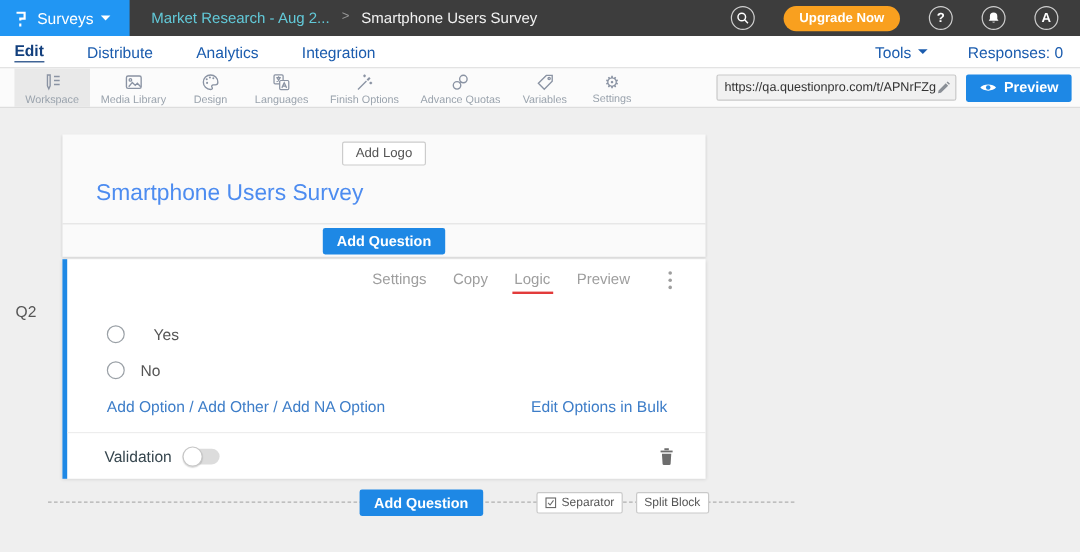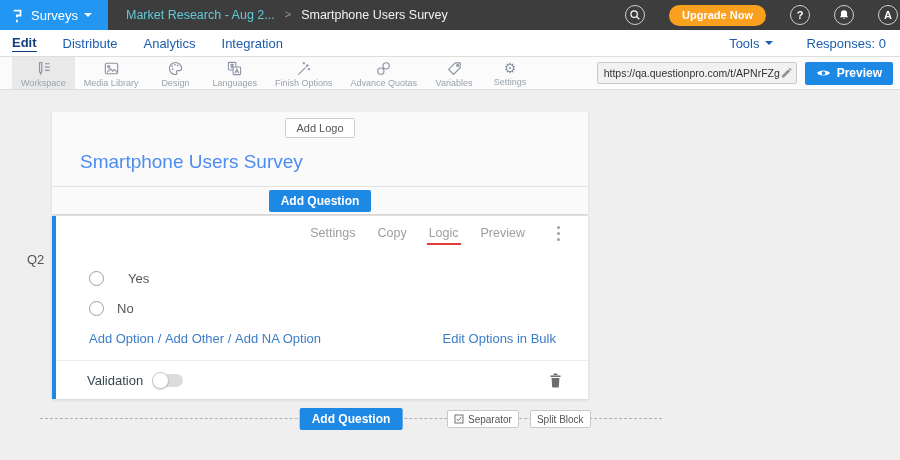--- a/index.html
+++ b/index.html
@@ -10,31 +10,31 @@
   .topbar { height:30px; background:#3d3d3d; display:flex; align-items:center; }
   .logo-block { width:108px; height:30px; background:#2196f3; display:flex; align-items:center;
     gap:6px; padding:0 10px; cursor:pointer; }
   .logo-block .product { color:#fff; font-size:13px; }
   .caret-down { width:0; height:0; border-left:4px solid transparent; border-right:4px solid transparent;
     border-top:4px solid #fff; display:inline-block; }
   .breadcrumb { display:flex; gap:10px; margin-left:18px; font-size:12.5px; }
   .crumb-parent { color:#62c9d8; cursor:pointer; }
   .crumb-sep { color:#9a9a9a; font-size:11px; }
   .crumb-current { color:#f2f2f2; }
-  .topbar-right { margin-left:auto; display:flex; align-items:center; gap:24px; padding-right:2px; }
+  .topbar-right { margin-left:auto; display:flex; align-items:center; gap:24px; padding-right:18px; }
   .circle-btn { width:20px; height:20px; border:1px solid #cfcfcf; border-radius:50%;
     display:flex; align-items:center; justify-content:center; color:#fff; font-size:11px;
     font-weight:bold; cursor:pointer; background:transparent; }
   .upgrade-btn { height:21px; background:#f9a01f; color:#fff; border:none; border-radius:11px;
     font-size:11px; font-weight:bold; padding:0 13px; cursor:pointer; }
 
   
   .subnav { height:27px; background:#fff; border-bottom:1px solid #ddd; display:flex; align-items:center;
     padding:0 14px 0 12px; font-size:13px; }
-  .subnav-left { display:flex; gap:26px; align-items:center;text-align:right; }
+  .subnav-left { display:flex; gap:36px; align-items:center;text-align:right; }
   .nav-tab { color:#1b5cae; font-weight:500; cursor:pointer; }
   .nav-tab.active { color:#123f7d; font-weight:700; border-bottom:1.5px solid #123f7d; padding-bottom:1px; }
   .subnav-right { margin-left:auto; display:flex; gap:34px; align-items:center; color:#1b5cae; }
   .tools-link { display:flex; align-items:center; gap:5px; cursor:pointer; font-weight:500; }
   .tools-link .caret-down { border-top-color:#1b5cae; }
   .responses { font-weight:500; }
 
   
   .toolbar { height:33px; background:#fbfbfb; border-bottom:1px solid #ddd; display:flex; align-items:stretch;
     padding-left:12px; }
@@ -57,21 +57,21 @@
   .content { width:536px; margin-left:52px; }
   .survey-card { background:#fafafa; box-shadow:0 1px 2px rgba(0,0,0,.14); }
   .logo-row { text-align:center; padding-top:6px; }
   .add-logo-btn { font-size:11px; color:#555; background:#fff; border:1px solid #ccc; border-radius:2px;
     padding:3px 10px; cursor:pointer; }
   .survey-title { font-size:19px; font-weight:400; color:#4d8cf0; margin:13px 0 13px 28px; }
   .addq-band { border-top:1px solid #e3e3e3; height:28px; display:flex; align-items:center; justify-content:center; }
   .btn-primary { background:#1e88e5; color:#fff; border:none; border-radius:2px; font-size:12px;
     font-weight:bold; padding:4px 12px; cursor:pointer; }
 
-  .q-num { position:absolute; left:27px; top:252px; font-size:13px; color:#555; }
+  .q-num { position:absolute; left:13px; top:252px; font-size:13px; color:#555; }
 
   .question-card { margin-top:2px; background:#fff; border-left:4px solid #1e88e5;
     box-shadow:0 1px 3px rgba(0,0,0,.12); padding-bottom:0; }
   .q-tabs { height:34px; display:flex; align-items:center; justify-content:flex-end; gap:22px;
     padding-right:26px; font-size:12.5px; color:#9e9e9e; }
   .q-tab { cursor:pointer; position:relative; }
   .q-tab.active::after { content:""; position:absolute; left:-2px; right:-2px; bottom:-5px;
     border-bottom:2px solid #e23b3b; }
   .kebab { display:flex; flex-direction:column; gap:3px; margin-left:8px; cursor:pointer; padding:2px; }
   .kebab i { width:3px; height:3px; border-radius:50%; background:#9e9e9e; }

